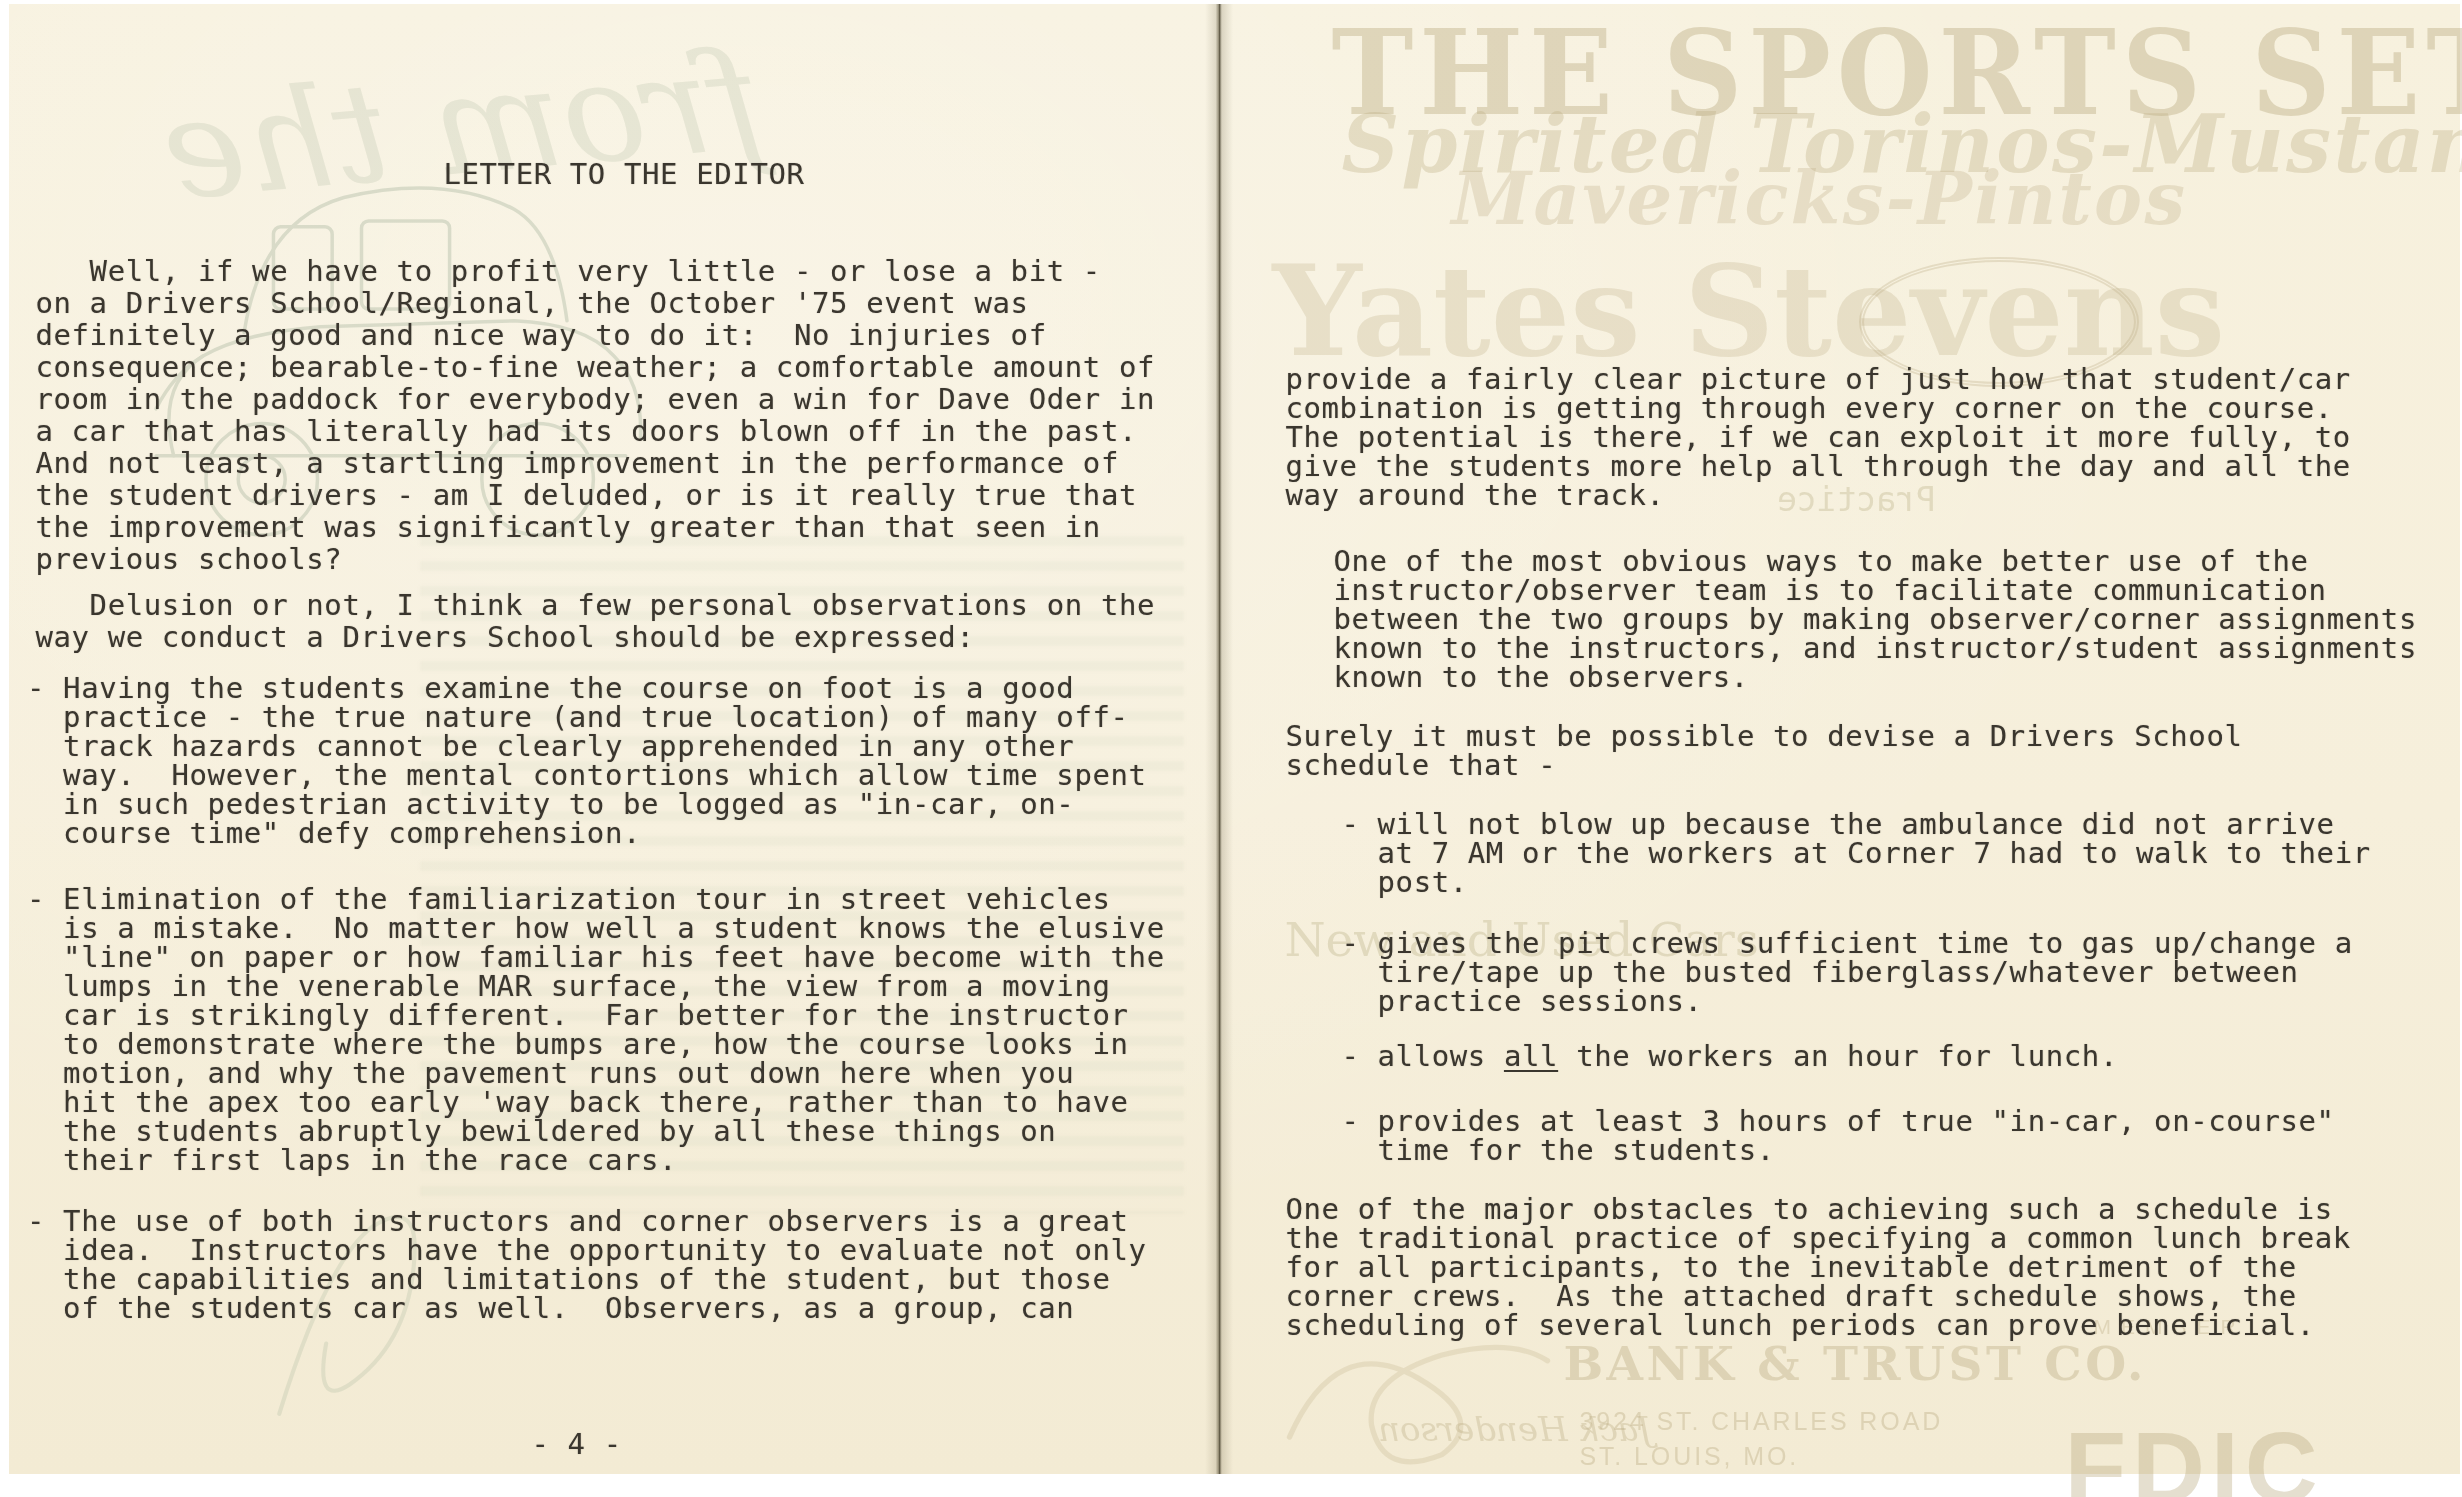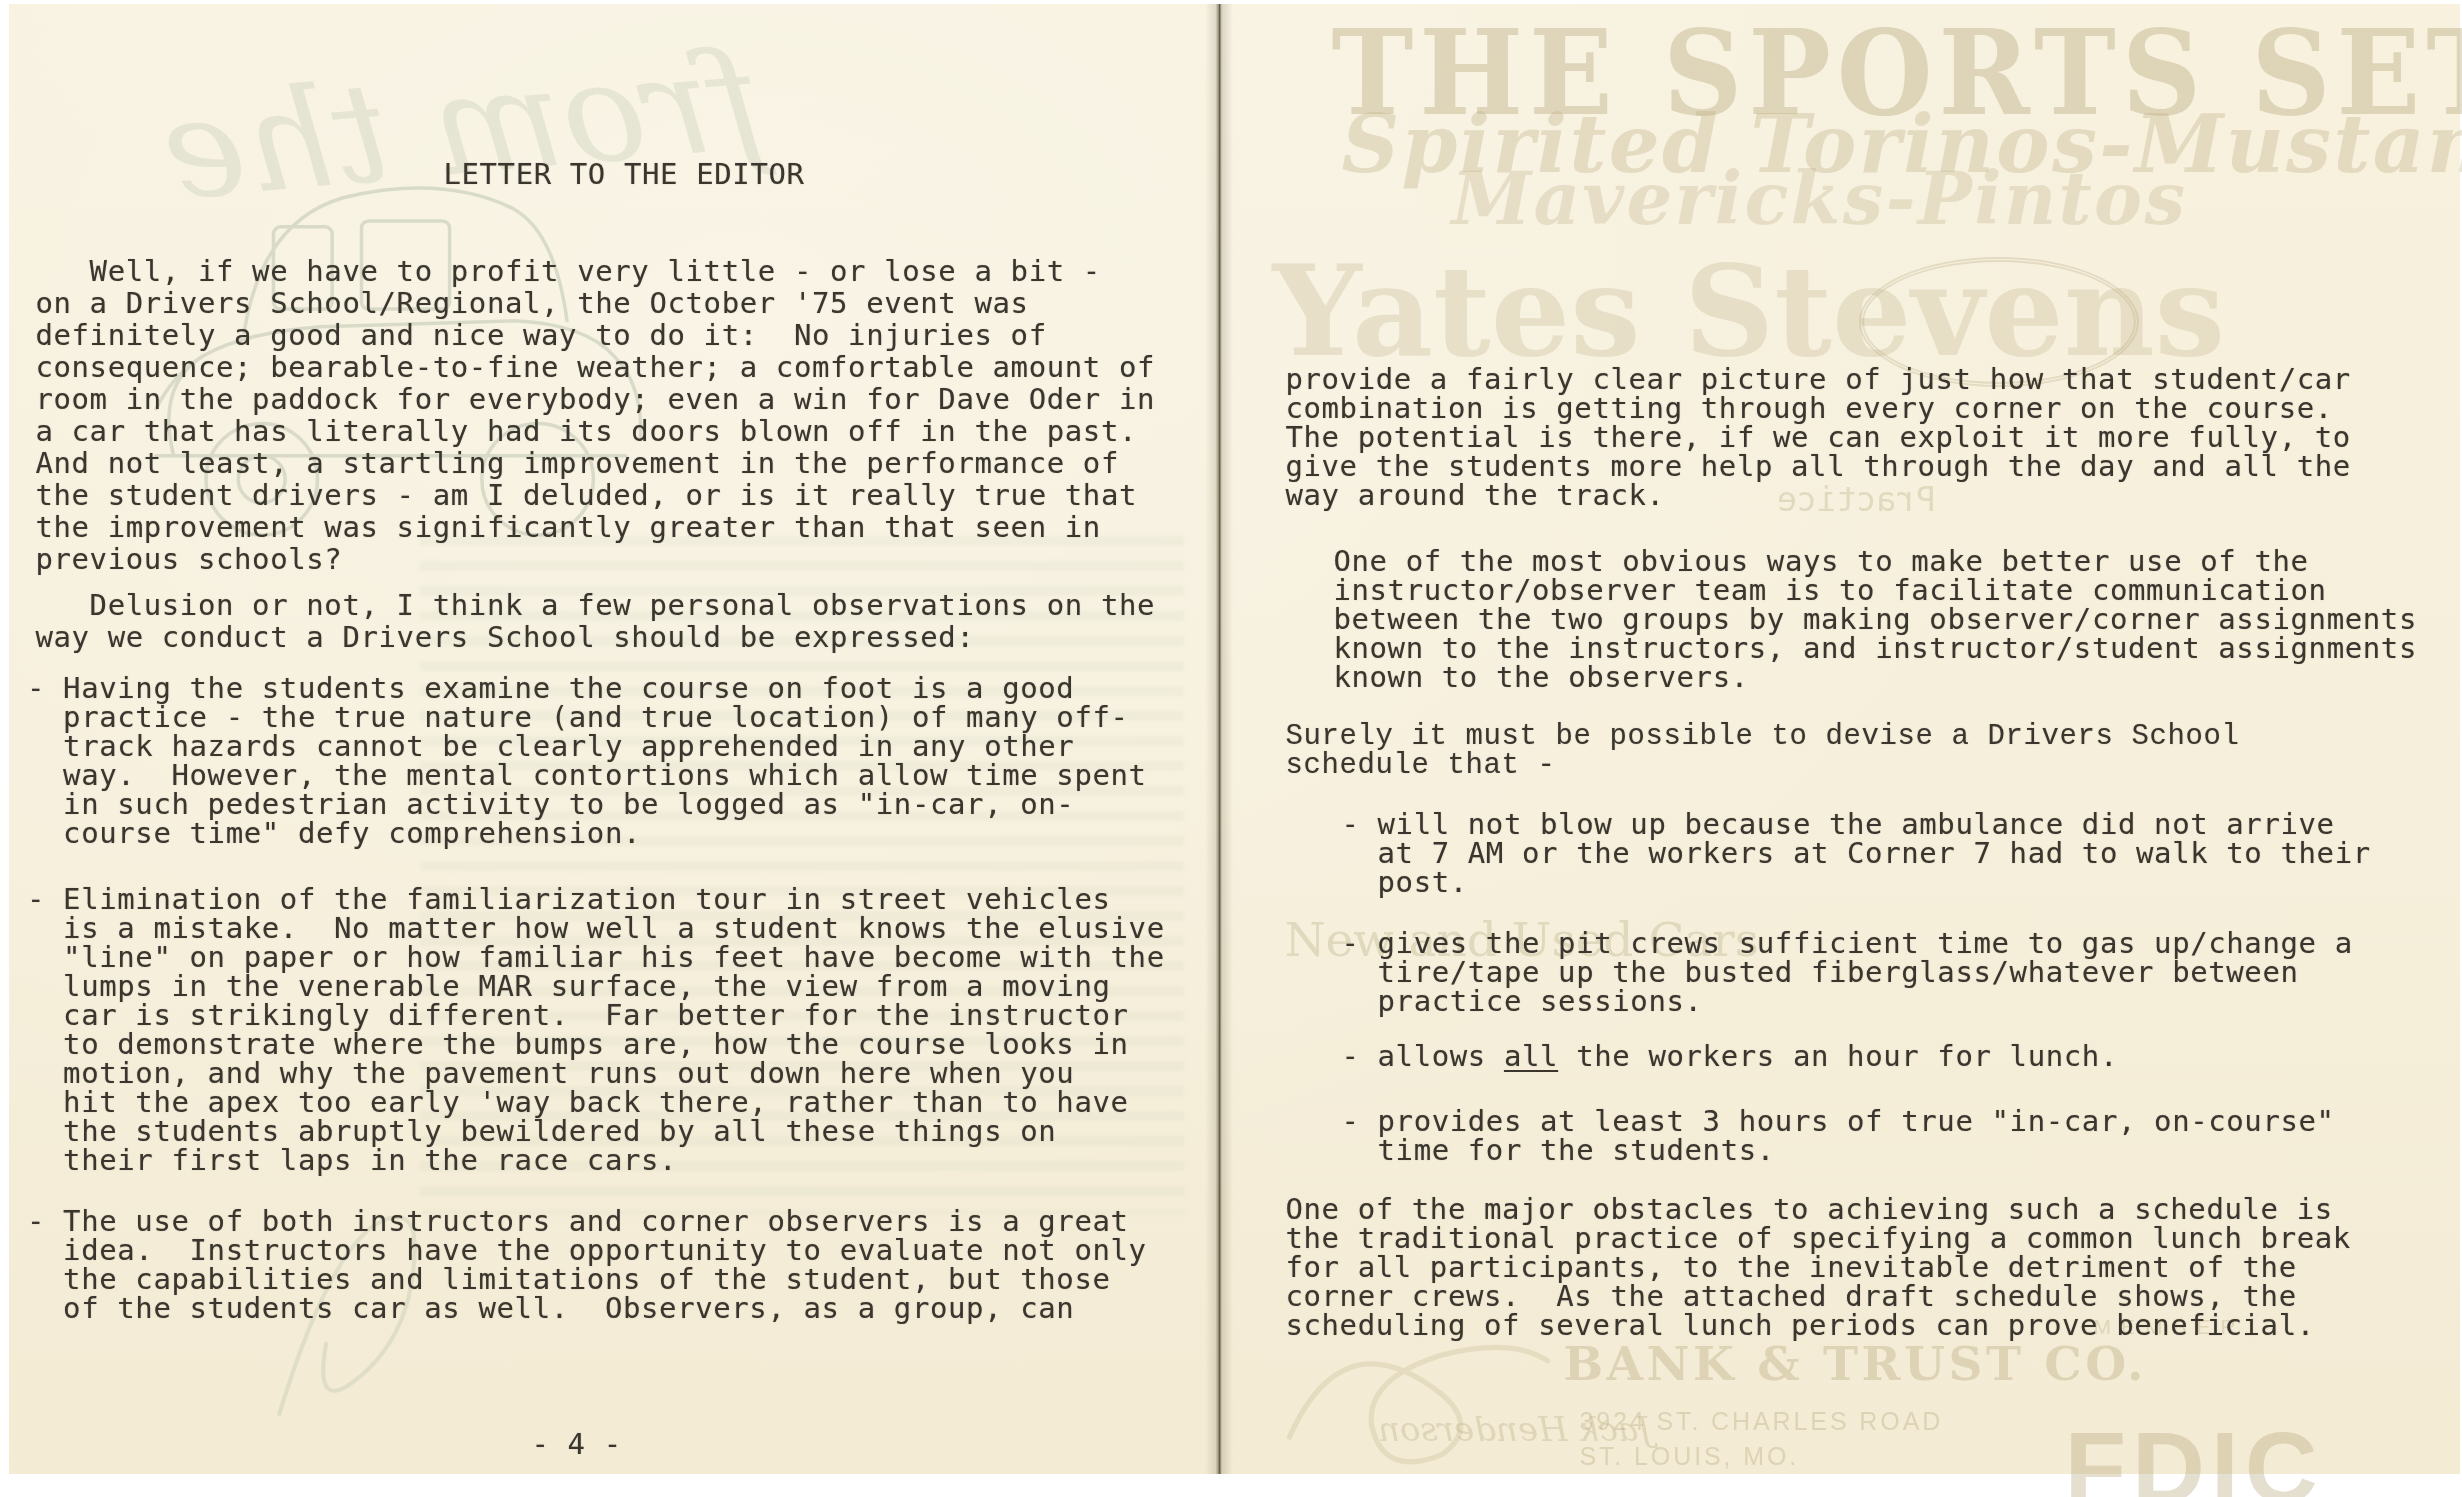--- a/index.html
+++ b/index.html
@@ -153,21 +153,21 @@
 The potential is there, if we can exploit it more fully, to
 give the students more help all through the day and all the
 way around the track.</div>
 
     <div class="t" style="left:1324px;top:543px;">One of the most obvious ways to make better use of the
 instructor/observer team is to facilitate communication
 between the two groups by making observer/corner assignments
 known to the instructors, and instructor/student assignments
 known to the observers.</div>
 
-    <div class="t" style="left:1276px;top:718px;font-family:Liberation Mono, monospace;">Surely it must be possible to devise a Drivers School
+    <div class="t" style="left:1276px;top:718px;">Surely it must be possible to devise a Drivers School
 schedule that -</div>
 
     <div class="t" style="left:1332px;top:806px;">- will not blow up because the ambulance did not arrive
   at 7 AM or the workers at Corner 7 had to walk to their
   post.</div>
 
     <div class="t" style="left:1332px;top:925px;">- gives the pit crews sufficient time to gas up/change a
   tire/tape up the busted fiberglass/whatever between
   practice sessions.</div>
 

